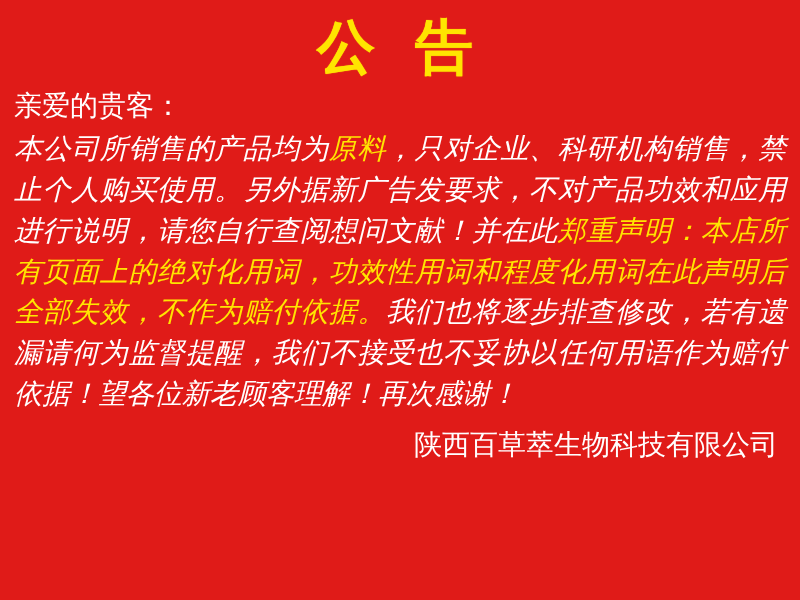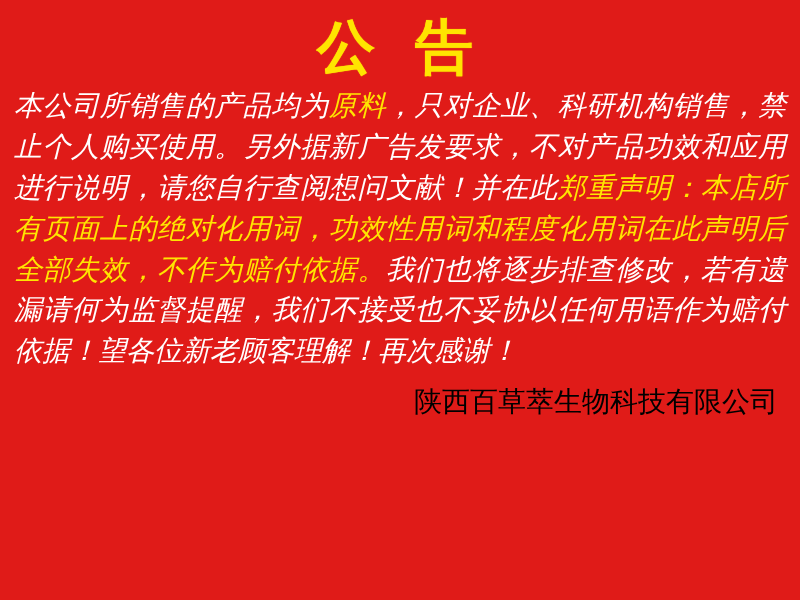--- a/index.html
+++ b/index.html
@@ -49,34 +49,35 @@
     padding: 0 14px;
     margin-bottom: 2px;
   }
   .para {
     text-indent: 2em;
   }
   .hl {
     color: #ffe500;
   }
   .signature {
-    color: #000000;
+    color: #ffffff;
     font-size: 28px;
     text-align: right;
     padding: 10px 22px 0 0;
     line-height: 1.4;
   }
 </style>
 </head>
 <body>
 
 <div class="notice">
 
   <div class="title">公 告</div>
 
+  <div class="salutation">亲爱的贵客：</div>
 
   <div class="body-text">
     <span class="para">
       <span>本公司所销售的产品均为</span><span class="hl">原料</span><span>，只对企业、科研机构销售，禁止个人购买使用。另外据新广告发要求，不对产品功效和应用进行说明，请您自行查阅想问文献！并在此</span><span class="hl">郑重声明：本店所有页面上的绝对化用词，功效性用词和程度化用词在此声明后全部失效，不作为赔付依据。</span><span>我们也将逐步排查修改，若有遗漏请何为监督提醒，我们不接受也不妥协以任何用语作为赔付依据！望各位新老顾客理解！再次感谢！</span>
     </span>
   </div>
 
   <div class="signature">陕西百草萃生物科技有限公司</div>
 
 </div>

